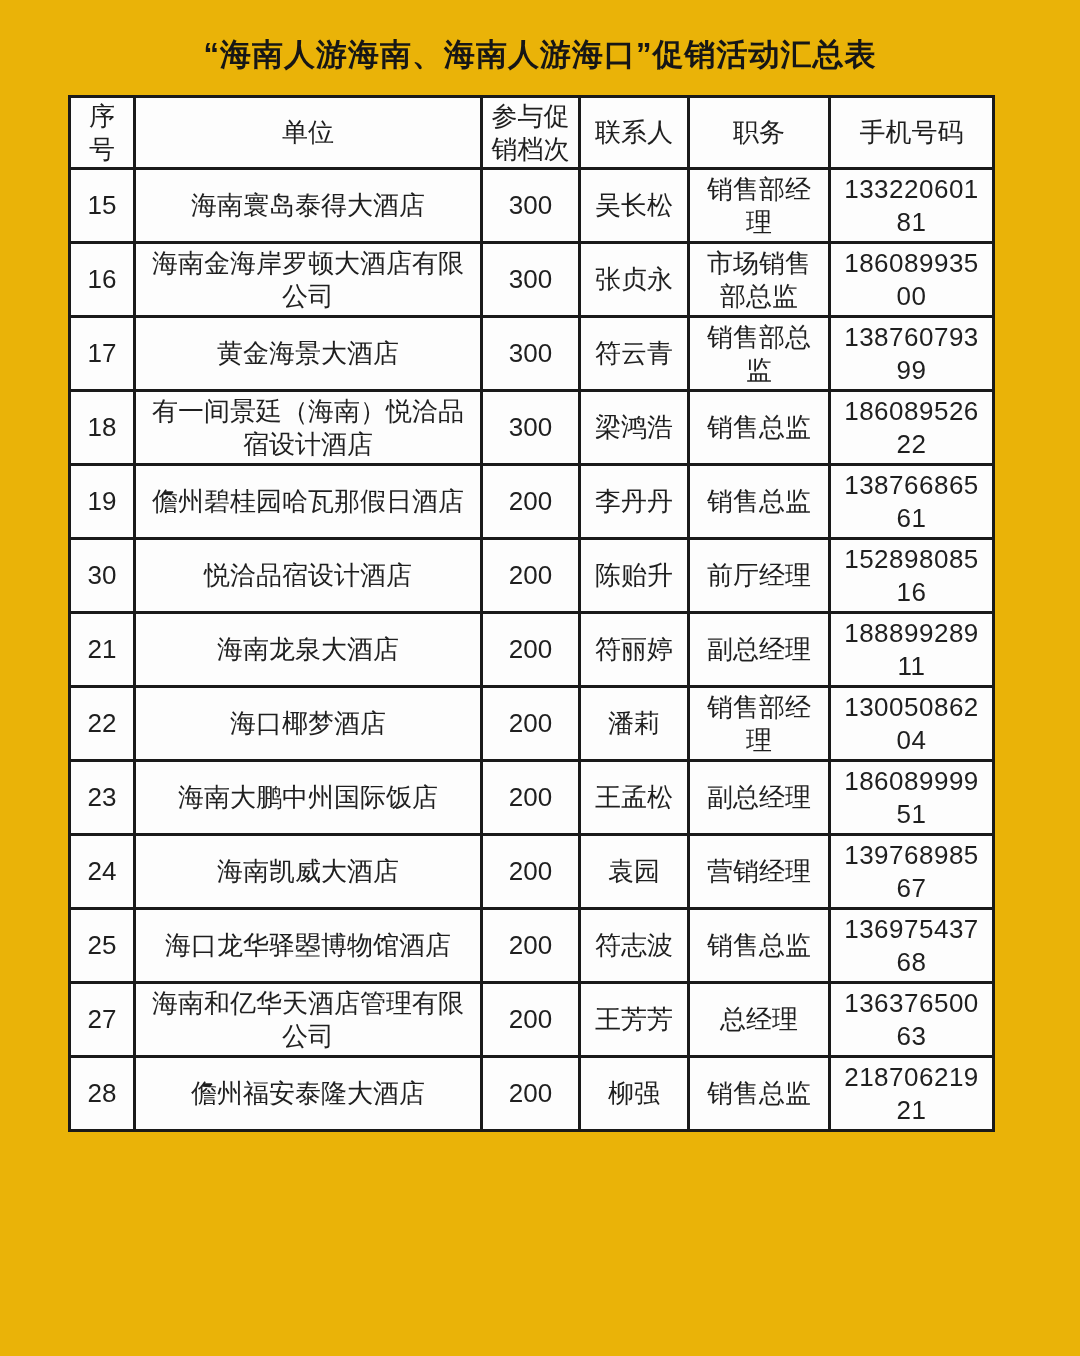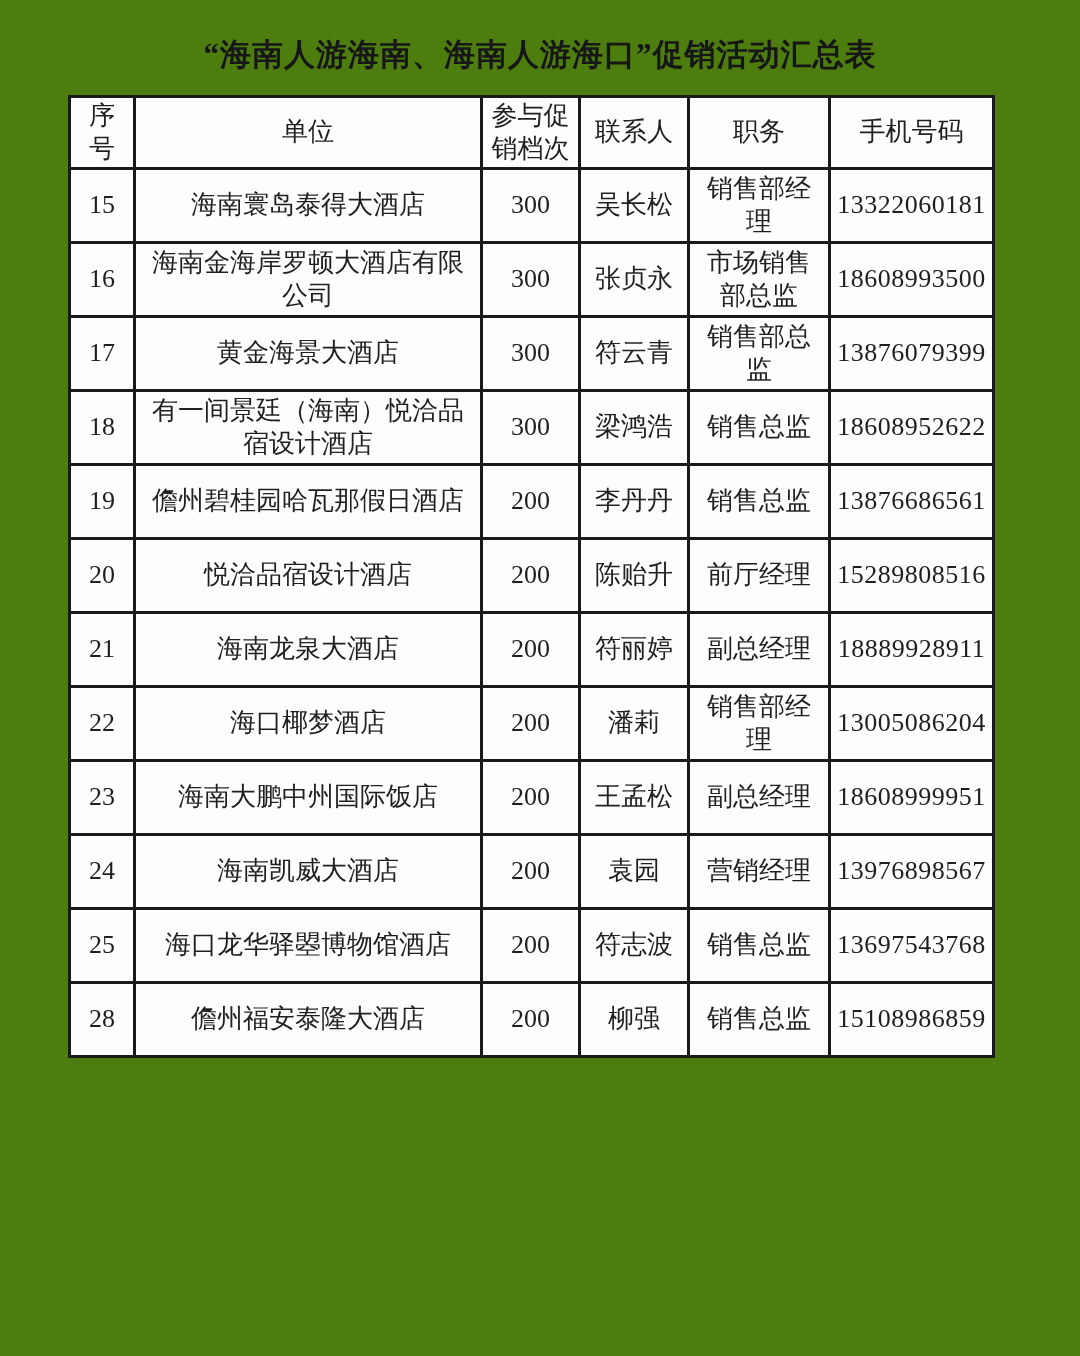--- a/index.html
+++ b/index.html
@@ -4,22 +4,22 @@
 <style>
   html, body {
     margin: 0;
     padding: 0;
     background: #fcfcfc;
   }
   .page {
     position: relative;
     width: 1080px;
     height: 1356px;
-    background: #4d7c0f;
-    font-family: Liberation Serif, serif;
+    background: #eab308;
+    font-family: Liberation Sans, sans-serif;
     color: #1c1c1c;
     overflow: hidden;
   }
   .title {
     position: absolute;
     top: 34px;
     left: 0;
     width: 100%;
     text-align: center;
     font-size: 31px;
@@ -120,21 +120,21 @@
     <tr>
       <td class="c-no">19</td>
       <td class="c-unit">儋州碧桂园哈瓦那假日酒店</td>
       <td class="c-tier">200</td>
       <td class="c-contact">李丹丹</td>
       <td class="c-title">销售总监</td>
       <td class="c-phone">13876686561</td>
     </tr>
 
     <tr>
-      <td class="c-no">20</td>
+      <td class="c-no">30</td>
       <td class="c-unit">悦洽品宿设计酒店</td>
       <td class="c-tier">200</td>
       <td class="c-contact">陈贻升</td>
       <td class="c-title">前厅经理</td>
       <td class="c-phone">15289808516</td>
     </tr>
 
     <tr>
       <td class="c-no">21</td>
       <td class="c-unit">海南龙泉大酒店</td>
@@ -174,25 +174,33 @@
     <tr>
       <td class="c-no">25</td>
       <td class="c-unit">海口龙华驿曌博物馆酒店</td>
       <td class="c-tier">200</td>
       <td class="c-contact">符志波</td>
       <td class="c-title">销售总监</td>
       <td class="c-phone">13697543768</td>
     </tr>
 
 
+    <tr>
+      <td class="c-no">27</td>
+      <td class="c-unit">海南和亿华天酒店管理有限公司</td>
+      <td class="c-tier">200</td>
+      <td class="c-contact">王芳芳</td>
+      <td class="c-title">总经理</td>
+      <td class="c-phone">13637650063</td>
+    </tr>
 
     <tr>
       <td class="c-no">28</td>
       <td class="c-unit">儋州福安泰隆大酒店</td>
       <td class="c-tier">200</td>
       <td class="c-contact">柳强</td>
       <td class="c-title">销售总监</td>
-      <td class="c-phone">15108986859</td>
+      <td class="c-phone">21870621921</td>
     </tr>
   </tbody>
   </table>
 
 </div>
 
 </body></html>

